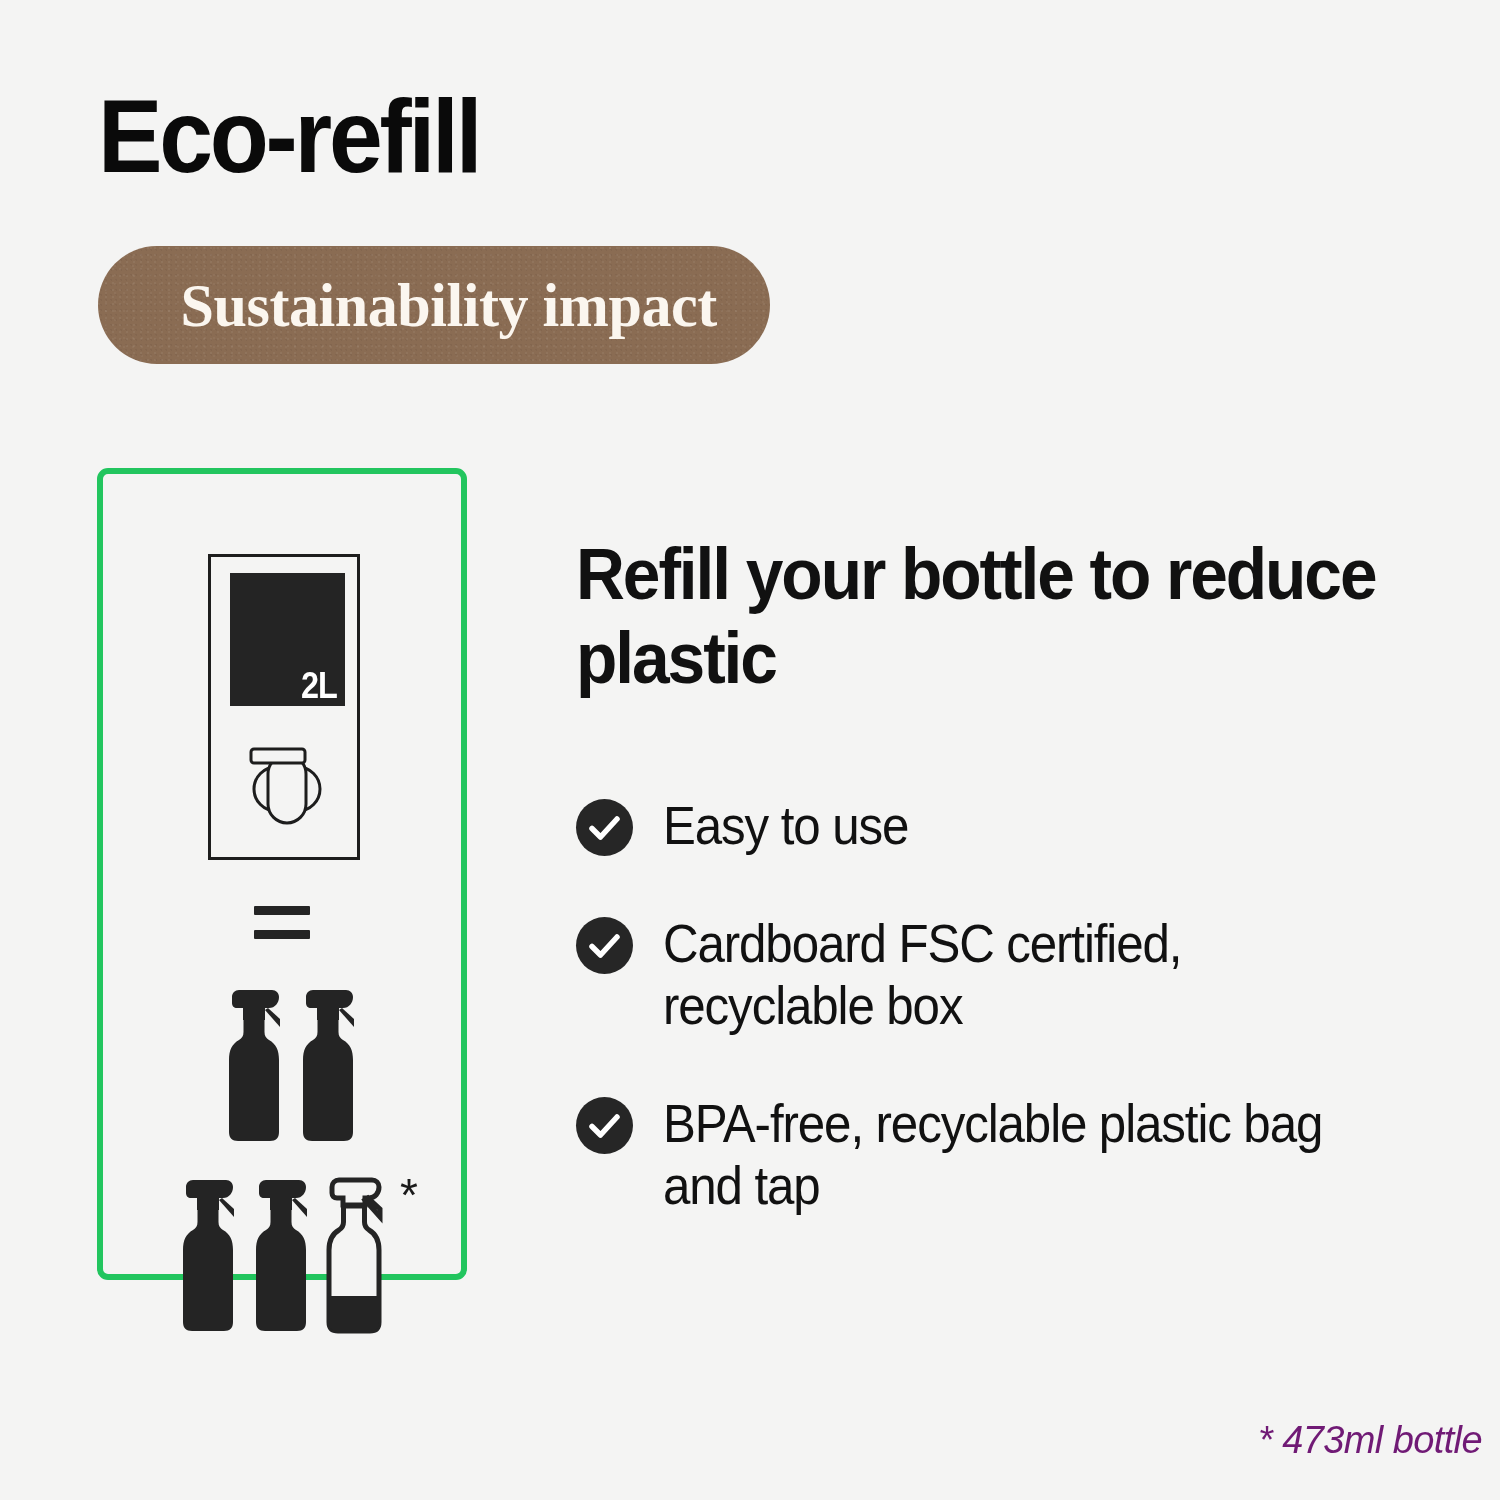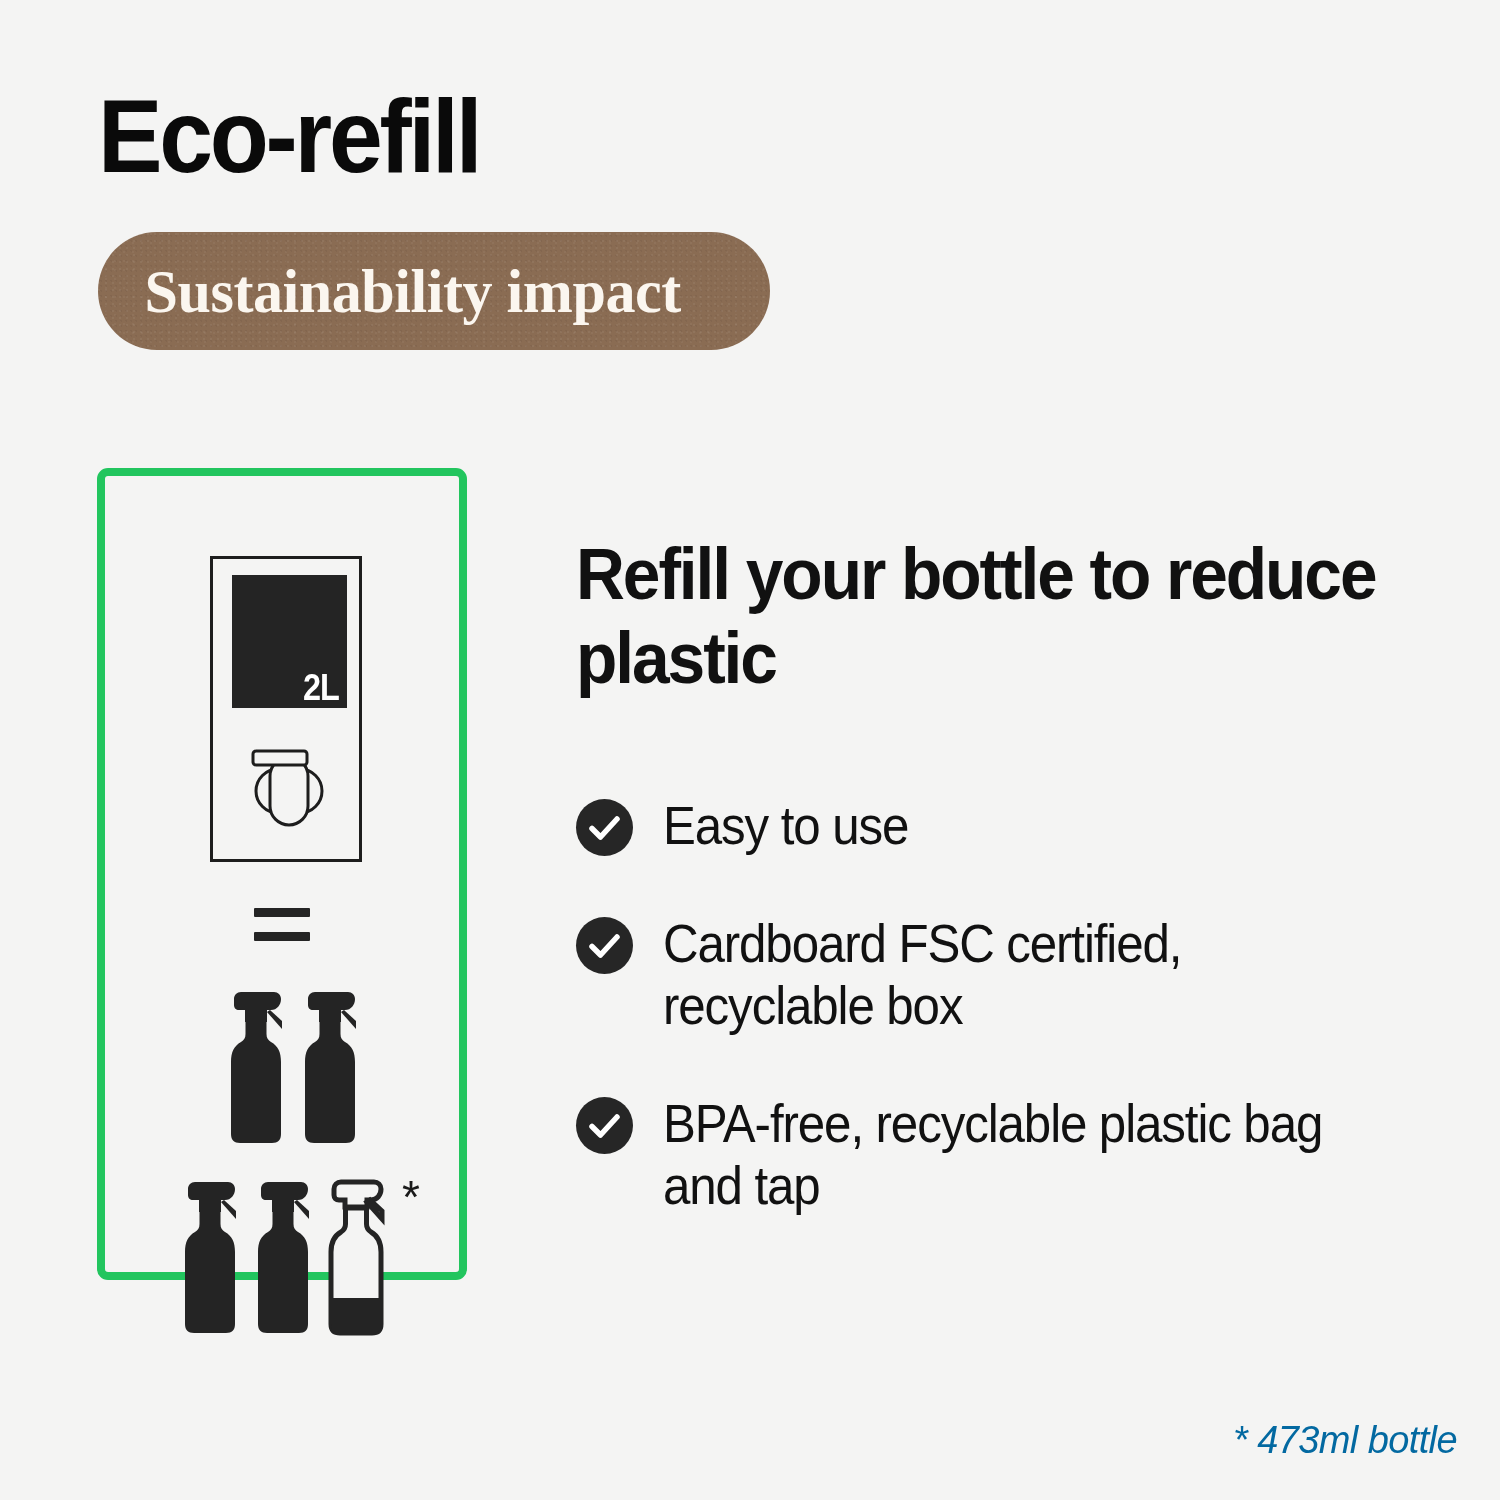--- a/index.html
+++ b/index.html
@@ -36,54 +36,55 @@
     font-family: "Liberation Sans", sans-serif;
     transform: scaleX(0.93);
     transform-origin: left top;
     white-space: nowrap;
   }
 
   
   .badge {
     position: absolute;
     left: 98px;
-    top: 232px;
+    top: 246px;
     width: 672px;
     height: 118px;
     border-radius: 59px;
     background: #8a6c53;
     background-image:
       radial-gradient(circle at 18% 30%, rgba(255,255,255,0.055) 0 1px, transparent 1px),
       radial-gradient(circle at 62% 72%, rgba(0,0,0,0.05) 0 1px, transparent 1px),
       radial-gradient(circle at 88% 20%, rgba(255,255,255,0.04) 0 1px, transparent 1px);
     background-size: 7px 7px, 5px 5px, 9px 9px;
     box-sizing: border-box;
     display: flex;
     align-items: center;
+    justify-content: center;
   }
   .badge-text {
     font-family: "Liberation Serif", serif;
     font-weight: 700;
     font-size: 62px;
     color: #fbf6ef;
     letter-spacing: -0.5px;
     padding-left: 48px;
     white-space: nowrap;
     transform: scaleX(0.97);
     transform-origin: left center;
   }
 
   
   .card {
     position: absolute;
     left: 97px;
     top: 468px;
     width: 370px;
     height: 812px;
-    border: 8px solid #22c55e;
+    border: 6px solid #22c55e;
     border-radius: 11px;
     box-sizing: border-box;
     background: transparent;
   }
 
   
   .carton {
     position: absolute;
     left: 105px;
     top: 80px;
@@ -218,25 +219,25 @@
     font-weight: 400;
     font-family: "Liberation Sans", sans-serif;
     transform: scaleX(0.93);
     transform-origin: left top;
     width: 107%;
   }
 
   
   .footnote {
     position: absolute;
-    right: 68px;
+    right: 43px;
     bottom: 38px;
     font-size: 38px;
     font-style: italic;
-    color: #0369a1;
+    color: #701a75;
     letter-spacing: -0.6px;
     font-family: "Liberation Sans", sans-serif;
     white-space: nowrap;
   }
 </style>
 </head>
 <body>
 
 <div class="page">
 

